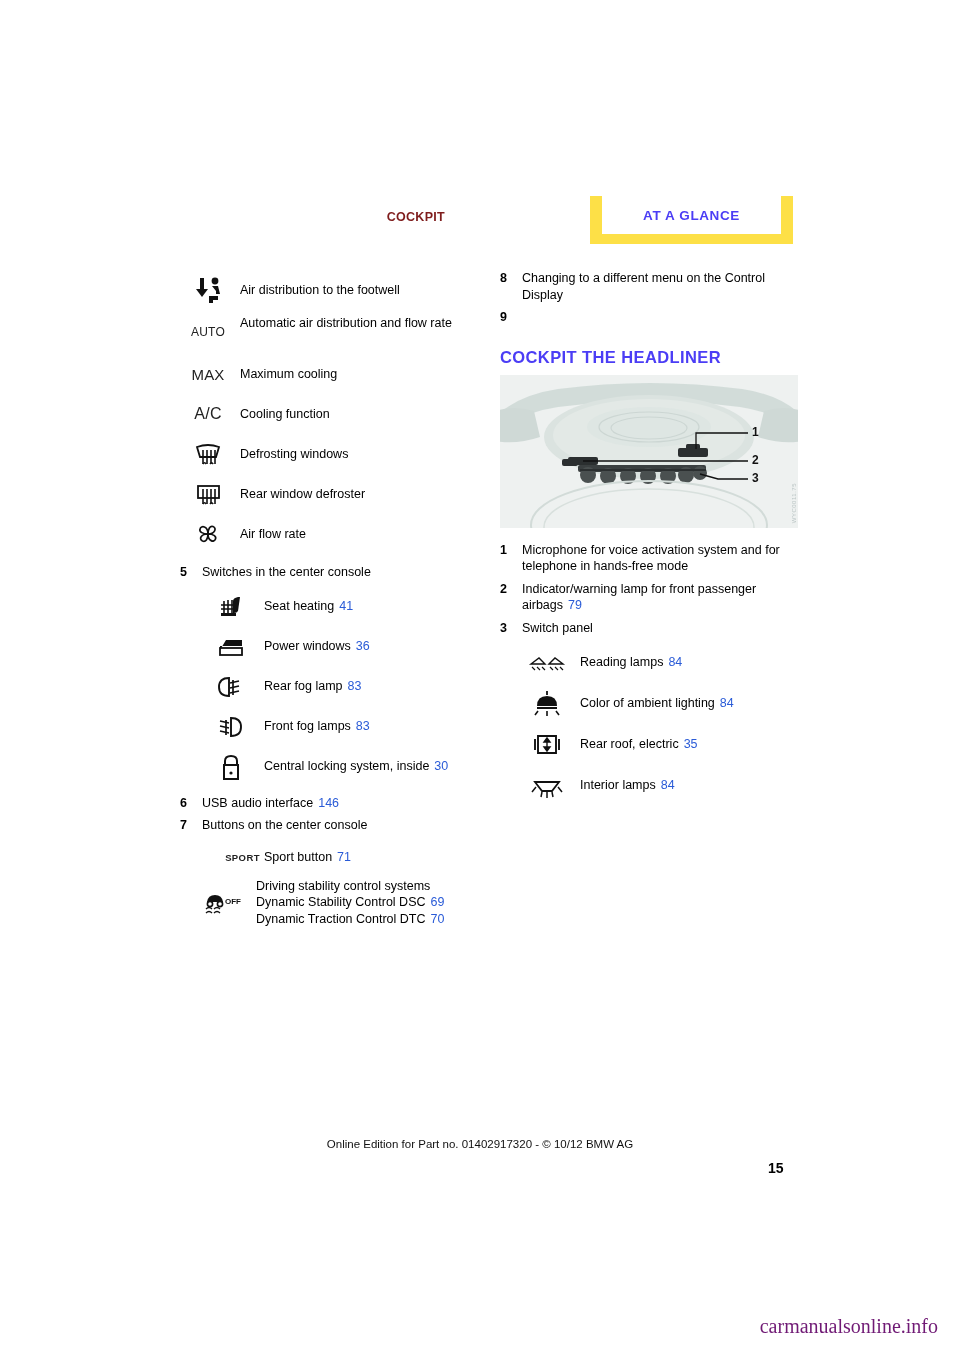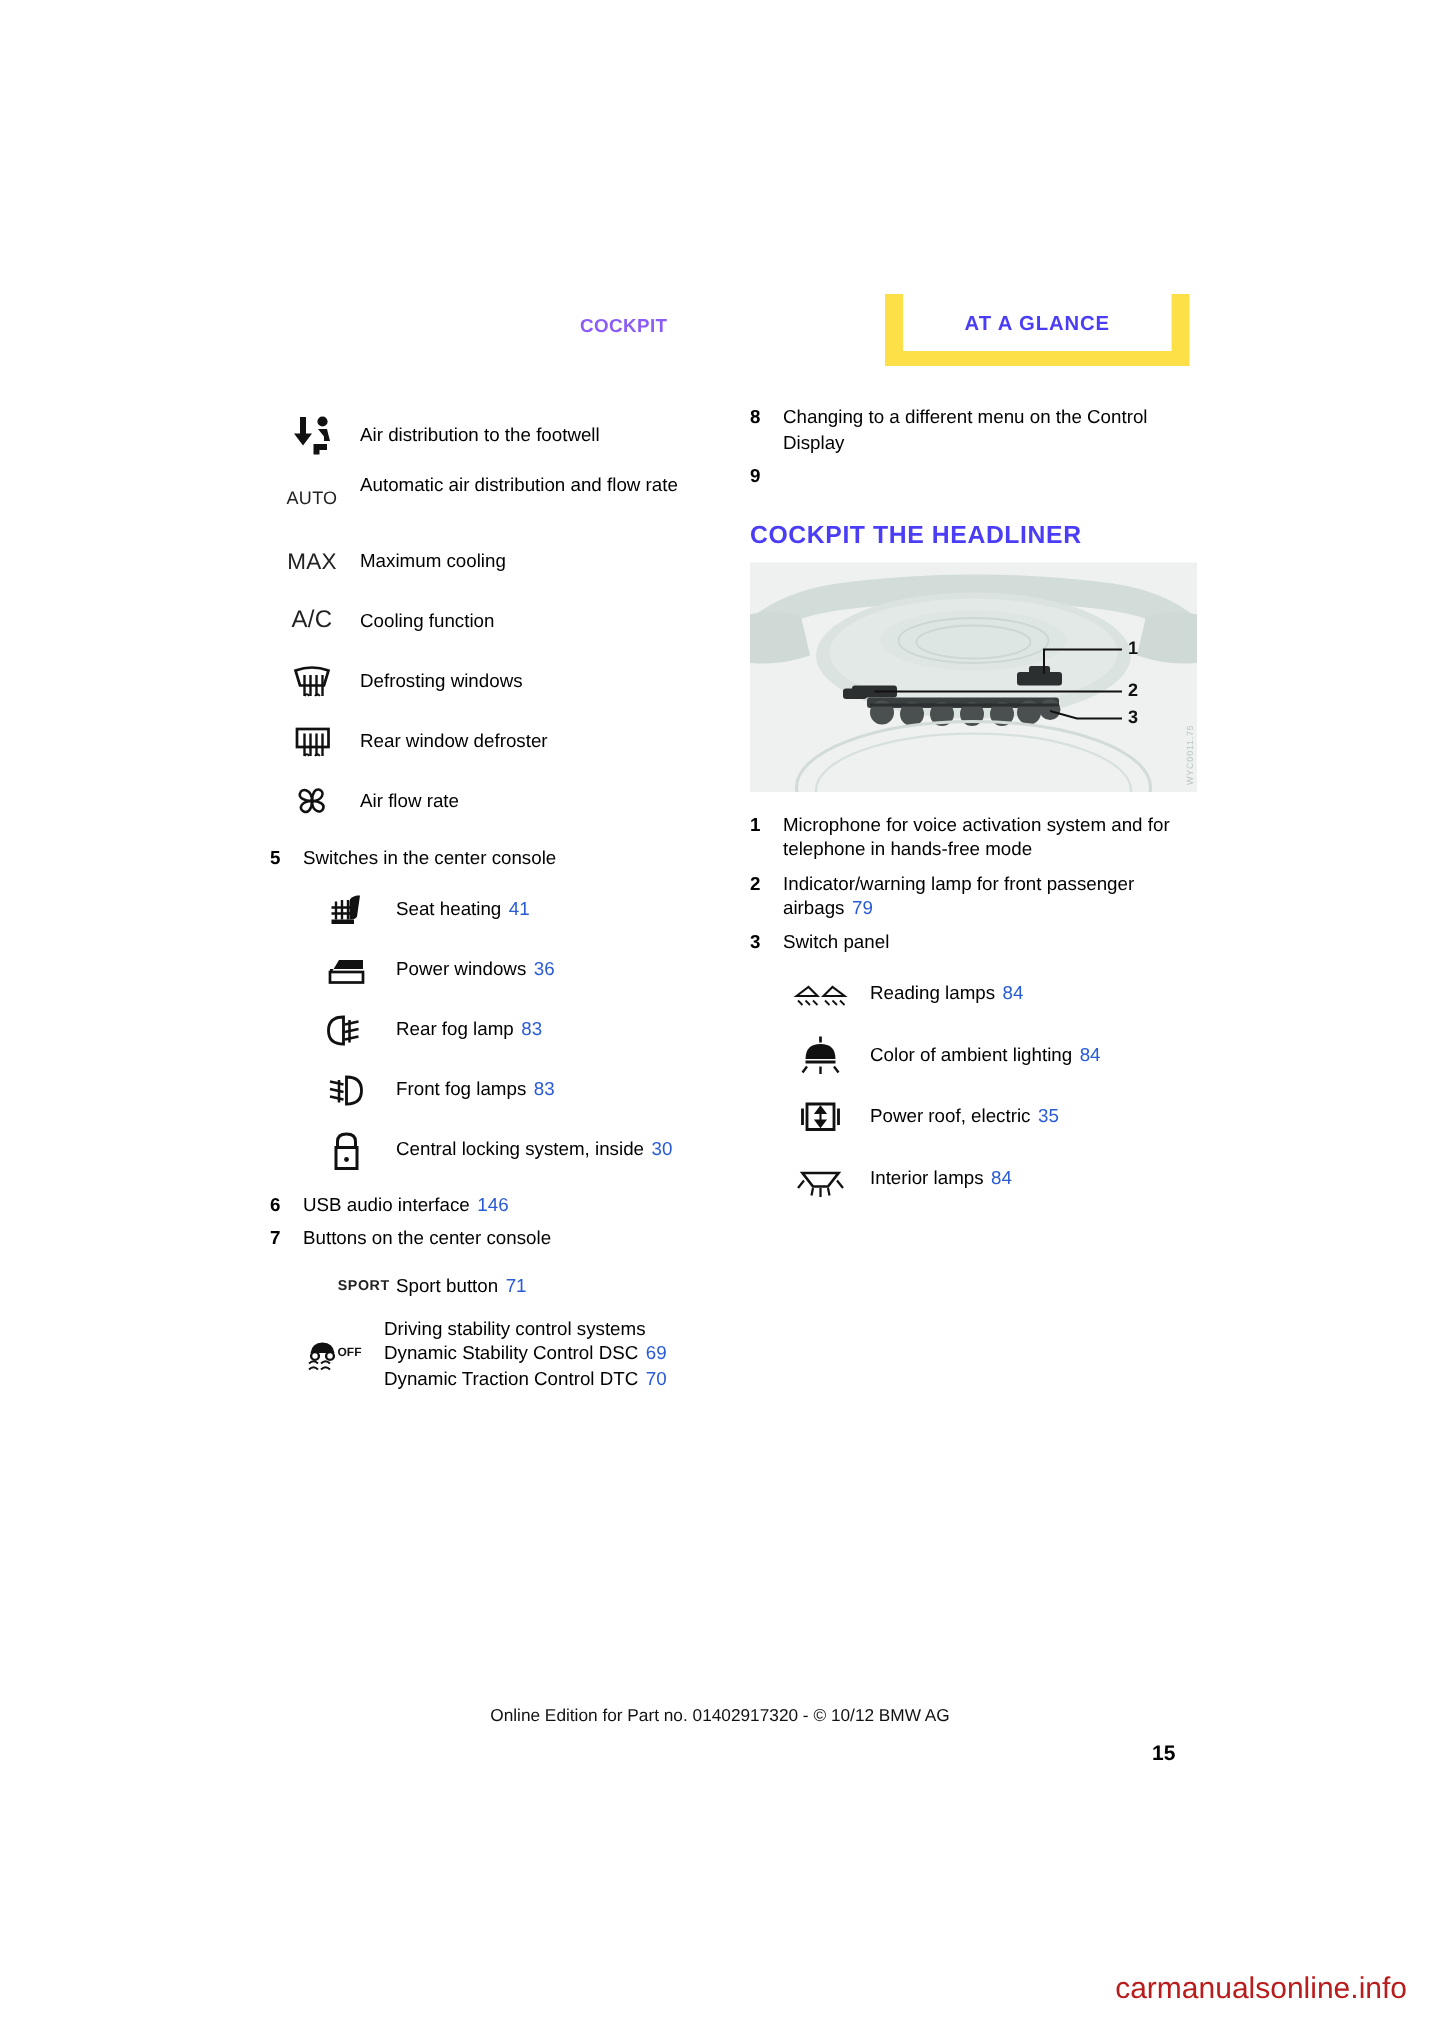--- a/index.html
+++ b/index.html
@@ -27,21 +27,21 @@
     width: 640px;
     height: 48px;
   }
   .header-left-label {
     position: absolute;
     right: 375px;
     top: 14px;
     font-size: 12.5px;
     font-weight: bold;
     letter-spacing: 0.3px;
-    color: #8b5cf6;
+    color: #7f1d1d;
     white-space: nowrap;
   }
   .header-tab {
     position: absolute;
     left: 410px;
     top: 0px;
     width: 203px;
     height: 48px;
     background: #fde047;
     box-sizing: border-box;
@@ -212,22 +212,22 @@
   }
   .site-watermark {
     position: absolute;
     left: 0;
     top: 1315px;
     width: 960px;
     text-align: right;
     padding-right: 22px;
     box-sizing: border-box;
     font-size: 20px;
-    color: #b91c1c;
-    font-family: Liberation Sans, sans-serif;
+    color: #701a75;
+    font-family: Liberation Serif, serif;
   }
   svg { display: block; }
 </style>
 </head>
 <body>
 
 <div id="page">
 
   <div class="header">
     <div class="header-left-label">COCKPIT</div>
@@ -544,21 +544,21 @@
       <div class="icon-row">
         <div class="icon-cell">
           <svg width="32" height="28" viewBox="0 0 32 28">
             <path d="M7 5 L25 5 L25 22 L7 22 Z" fill="none" stroke="#111" stroke-width="1.9"></path>
             <path d="M4 8 L4 19" stroke="#111" stroke-width="1.9"></path>
             <path d="M28 8 L28 19" stroke="#111" stroke-width="1.9"></path>
             <path d="M16 8 L16 19 M16 7 L13 11 L19 11 Z M16 20 L13 16 L19 16 Z" fill="#111" stroke="#111" stroke-width="1.4"></path>
           </svg>
         </div>
         <div class="icon-label">
-          <span>Power roof, electric</span><span class="pg">35</span>
+          <span>Rear roof, electric</span><span class="pg">35</span>
         </div>
       </div>
 
       <div class="icon-row">
         <div class="icon-cell">
           <svg width="34" height="26" viewBox="0 0 34 26">
             <path d="M5 9 L29 9 L22 18 L12 18 Z" fill="none" stroke="#111" stroke-width="1.8"></path>
             <path d="M6 14 L2 19 M12 19 L11 24 M17 19 L17 25 M22 19 L23 24 M28 14 L32 19" stroke="#111" stroke-width="1.5"></path>
           </svg>
         </div>

